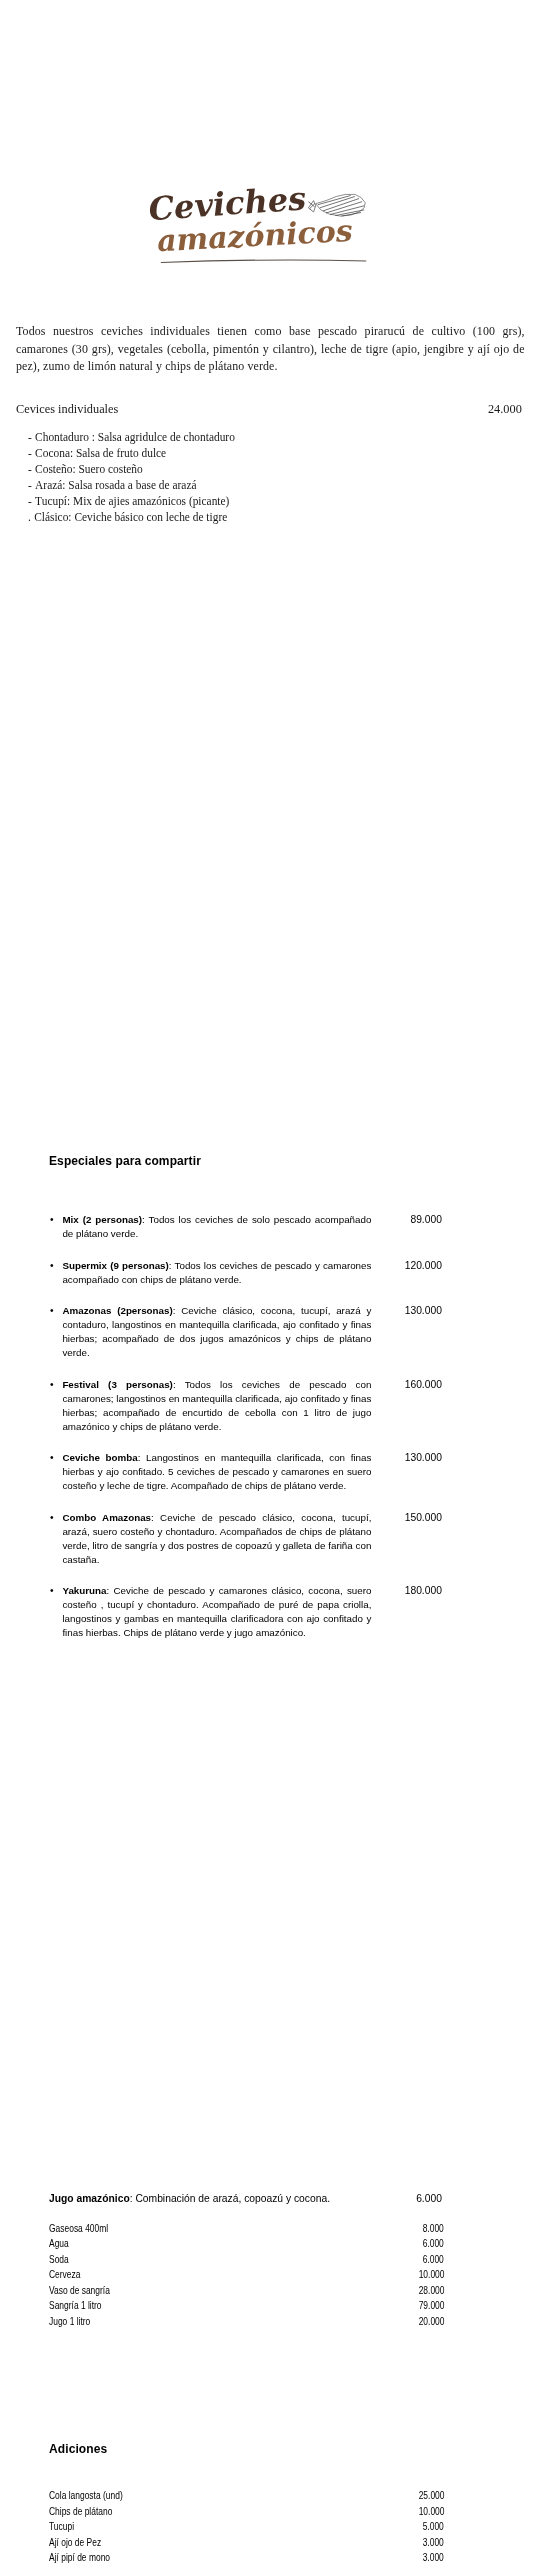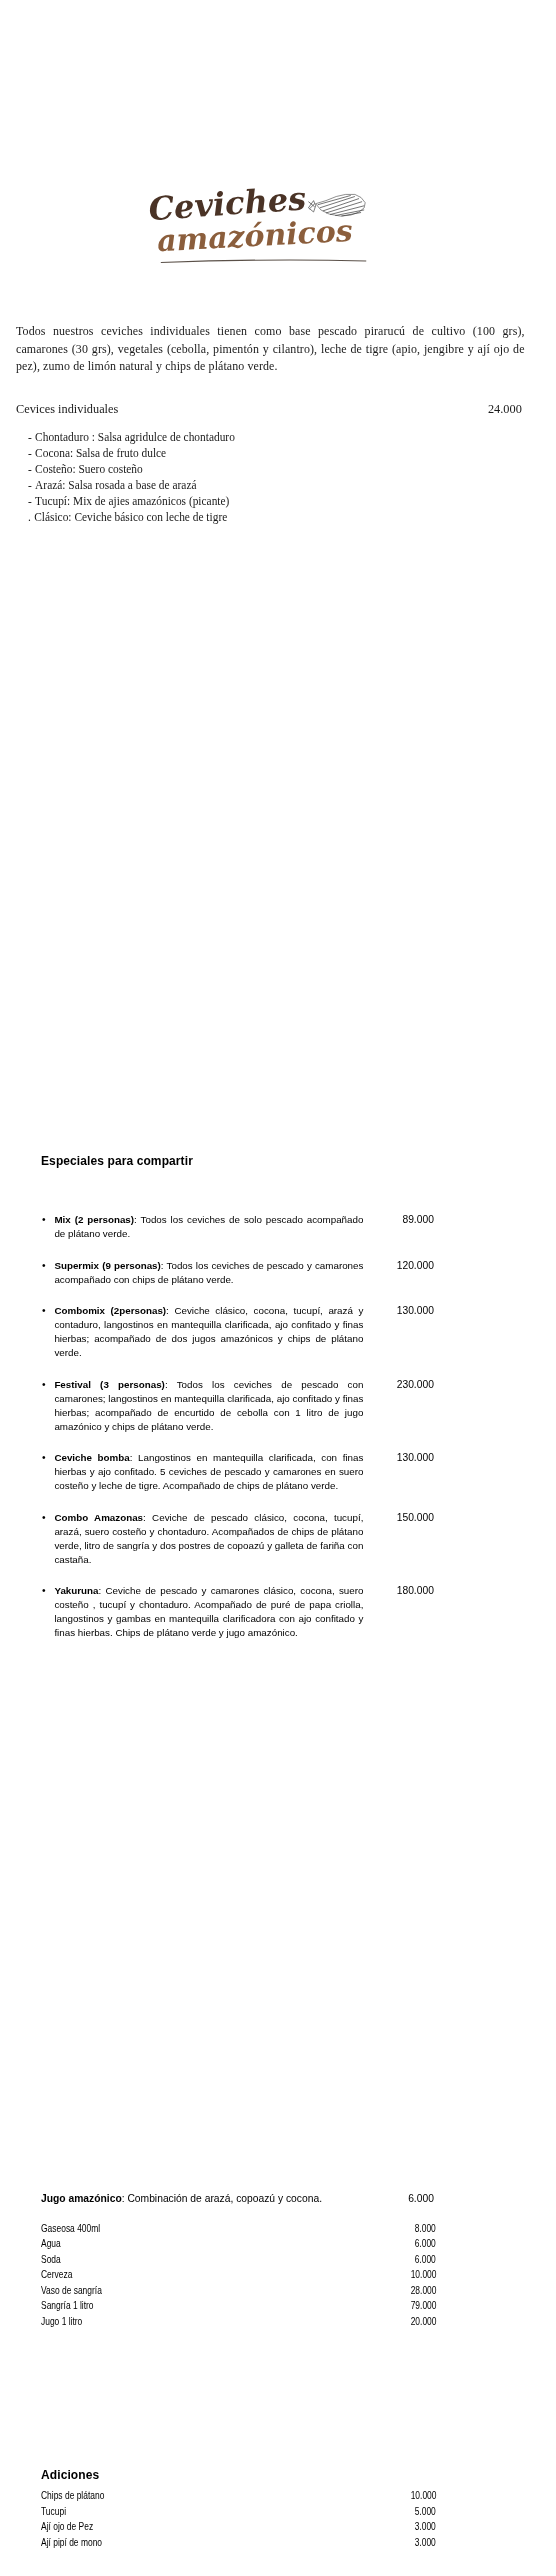--- a/index.html
+++ b/index.html
@@ -84,21 +84,21 @@
     line-height: 16px;
     white-space: nowrap;
     transform: scaleX(0.92);
     transform-origin: left center;
   }
   ul.indiv-list li .dash { margin-right: 3.6px; }
 
   
   .sans-zone {
     position: absolute;
-    left: 0;
+    left: 8px;
     width: 472px;
     padding: 0 36px 0 41px;
     box-sizing: border-box;
     font-family: "Liberation Sans", "DejaVu Sans", sans-serif;
   }
   .sec-head {
     font-size: 12px;
     font-weight: bold;
     line-height: 14.4px;
     margin: 0;
@@ -222,28 +222,28 @@
       </li>
 
       <li>
         <span class="bullet">•</span>
         <span class="body"><b>Supermix (9 personas)</b>: <span>Todos los ceviches de pescado y camarones acompañado con chips de plátano verde.</span></span>
         <span class="price">120.000</span>
       </li>
 
       <li>
         <span class="bullet">•</span>
-        <span class="body"><b>Combomix  (2personas)</b>: <span>Ceviche clásico, cocona, tucupí, arazá y contaduro, langostinos en mantequilla clarificada, ajo confitado y finas hierbas; acompañado de dos jugos amazónicos y chips de plátano verde.</span></span>
+        <span class="body"><b>Amazonas  (2personas)</b>: <span>Ceviche clásico, cocona, tucupí, arazá y contaduro, langostinos en mantequilla clarificada, ajo confitado y finas hierbas; acompañado de dos jugos amazónicos y chips de plátano verde.</span></span>
         <span class="price">130.000</span>
       </li>
 
       <li>
         <span class="bullet">•</span>
         <span class="body"><b>Festival (3 personas)</b>: <span>Todos los ceviches de pescado con camarones; langostinos en mantequilla clarificada, ajo confitado y finas hierbas; acompañado de encurtido de cebolla con 1 litro de jugo amazónico y chips de plátano verde.</span></span>
-        <span class="price">230.000</span>
+        <span class="price">160.000</span>
       </li>
 
       <li>
         <span class="bullet">•</span>
         <span class="body"><b>Ceviche bomba</b>: <span>Langostinos en mantequilla clarificada, con finas hierbas y ajo confitado. 5 ceviches de pescado y camarones en suero costeño y leche de tigre. Acompañado de chips de plátano verde.</span></span>
         <span class="price">130.000</span>
       </li>
 
       <li>
         <span class="bullet">•</span>
@@ -292,27 +292,31 @@
           <span class="nm">Sangría 1 litro</span>
           <span class="pr">79.000</span>
         </li>
       <li>
           <span class="nm">Jugo 1 litro</span>
           <span class="pr">20.000</span>
         </li>
     </ul>
   </div>
 
-  <div class="sans-zone" style="top:2442px;margin-top:26px;">
+  <div class="sans-zone" style="top:2442px;">
     <h2 class="sec-head">Adiciones</h2>
   </div>
 
   <div class="sans-zone" style="top:2488px;">
     <ul class="rows">
       <li>
+          <span class="nm">Cola langosta (und)</span>
+          <span class="pr">25.000</span>
+        </li>
+      <li>
           <span class="nm">Chips de plátano</span>
           <span class="pr">10.000</span>
         </li>
       <li>
           <span class="nm">Tucupi</span>
           <span class="pr">5.000</span>
         </li>
       <li>
           <span class="nm">Ají ojo de Pez</span>
           <span class="pr">3.000</span>

